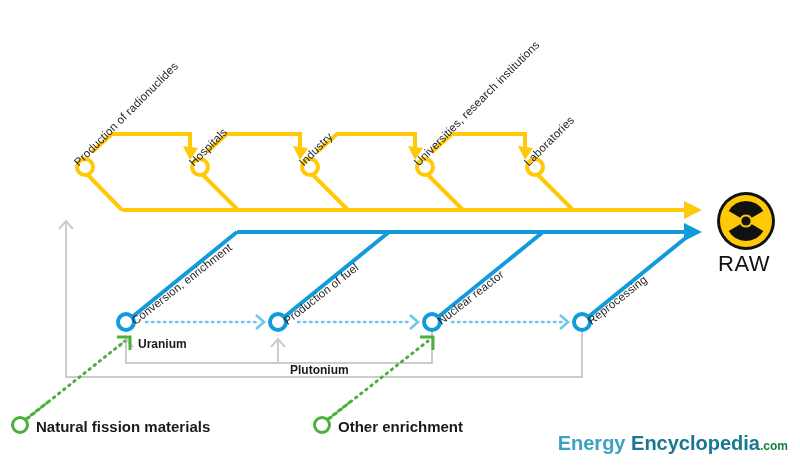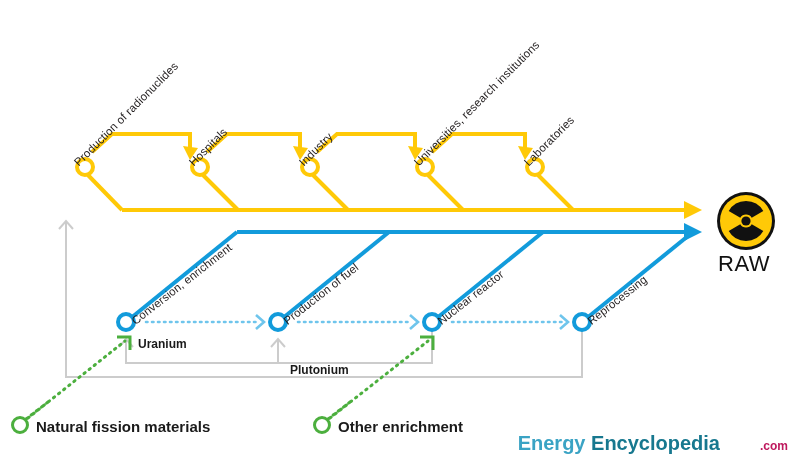--- a/index.html
+++ b/index.html
@@ -48,21 +48,21 @@
     letter-spacing:.5px;
   }
   
   #brand{
     position:absolute;right:12px;bottom:12px;
     font-size:20px;font-weight:bold;
     white-space:nowrap;
   }
   #brand .b1{color:#3aa3c4;}
   #brand .b2{color:#17788f;}
-  #brand .b3{color:#be185d;font-size:12px;font-weight:bold;margin-left:40px;}
+  #brand .b3{color:#15803d;font-size:12px;font-weight:bold;}
 </style>
 </head>
 <body>
 
 <div id="stage">
 
   <svg class="layer">
     <g stroke="#CCCCCC" stroke-width="2" fill="none" stroke-linecap="butt">
 
       <path d="M 582 322 L 582 377 L 66 377 L 66 222"></path>

